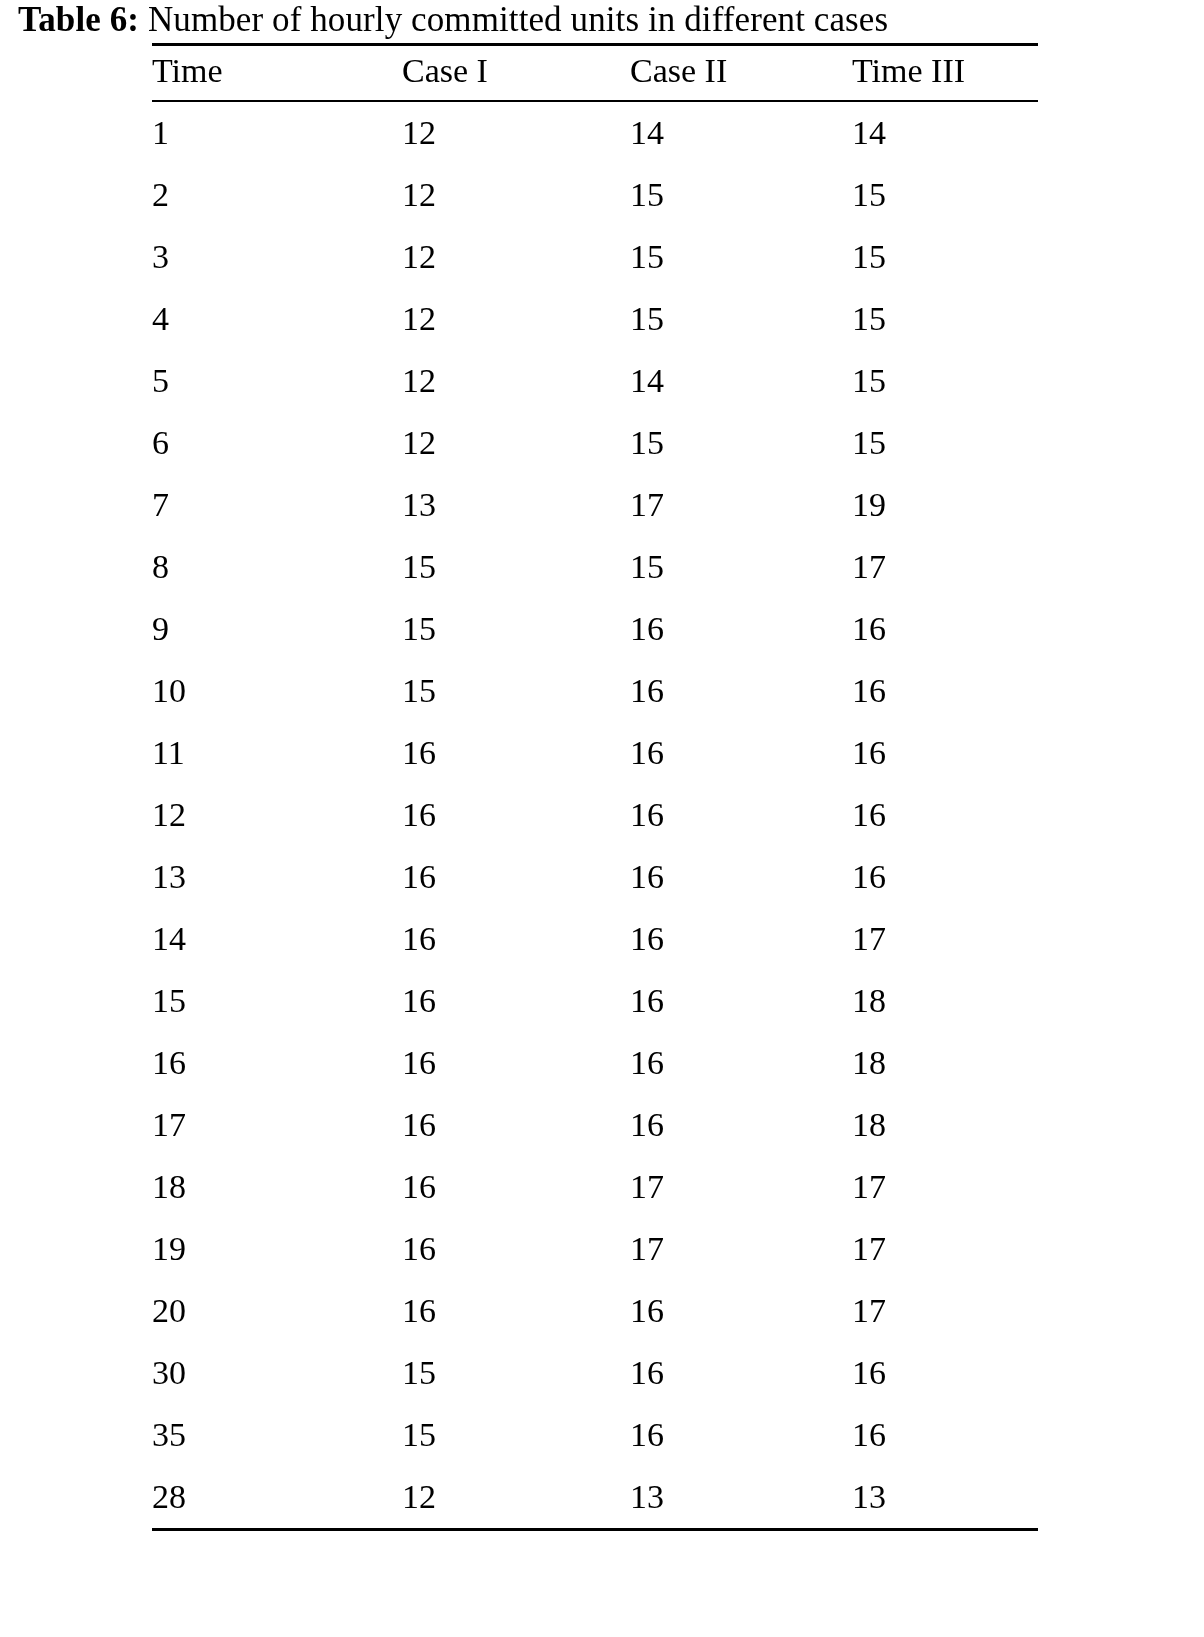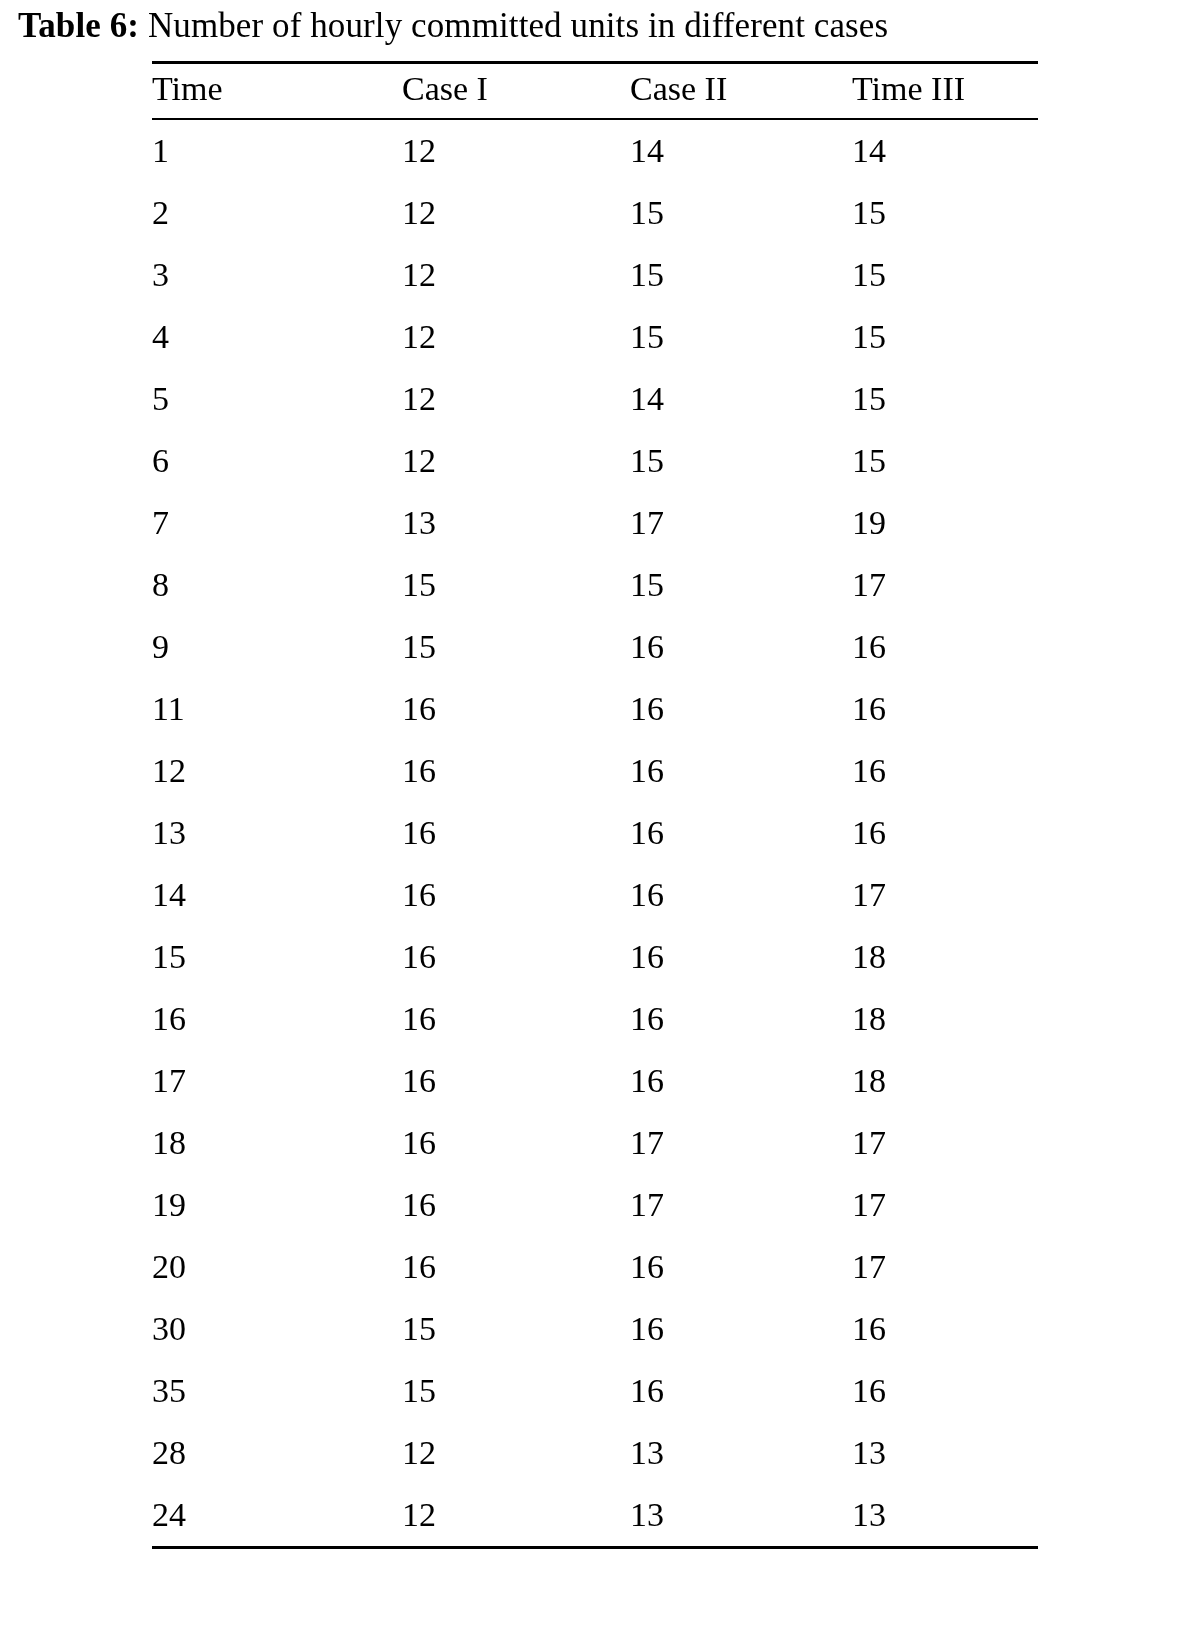--- a/index.html
+++ b/index.html
@@ -12,38 +12,38 @@
     height: 1637px;
     font-family: "Liberation Serif", serif;
     color: #000000;
     overflow: hidden;
   }
   .page {
     position: relative;
     width: 1204px;
     height: 1637px;
     box-sizing: border-box;
-    padding: 6px 30px 0 18px;
+    padding: 0 30px 0 18px;
   }
   .caption {
     font-size: 35px;
     line-height: 1.12;
     white-space: nowrap;
     letter-spacing: 0.1px;
   }
   .caption .cap-label {
     font-weight: bold;
   }
   .caption .cap-text {
     font-weight: normal;
   }
   table.data {
     border-collapse: collapse;
     margin-left: 134px;
-    margin-top: 16px;
+    margin-top: 4px;
     width: 886px;
     table-layout: fixed;
   }
   table.data col.c-time  { width: 250px; }
   table.data col.c-case1 { width: 228px; }
   table.data col.c-case2 { width: 222px; }
   table.data col.c-case3 { width: 186px; }
 
   table.data thead th {
     font-size: 34px;
@@ -140,20 +140,26 @@
           <td>15</td>
           <td>17</td>
         </tr>
         <tr>
           <td>9</td>
           <td>15</td>
           <td>16</td>
           <td>16</td>
         </tr>
         <tr>
+          <td>10</td>
+          <td>15</td>
+          <td>16</td>
+          <td>16</td>
+        </tr>
+        <tr>
           <td>11</td>
           <td>16</td>
           <td>16</td>
           <td>16</td>
         </tr>
         <tr>
           <td>12</td>
           <td>16</td>
           <td>16</td>
           <td>16</td>
@@ -213,26 +219,20 @@
           <td>16</td>
         </tr>
         <tr>
           <td>35</td>
           <td>15</td>
           <td>16</td>
           <td>16</td>
         </tr>
         <tr>
           <td>28</td>
-          <td>12</td>
-          <td>13</td>
-          <td>13</td>
-        </tr>
-        <tr>
-          <td>24</td>
           <td>12</td>
           <td>13</td>
           <td>13</td>
         </tr>
       </tbody>
   </table>
 
 </div>
 
 </body></html>

